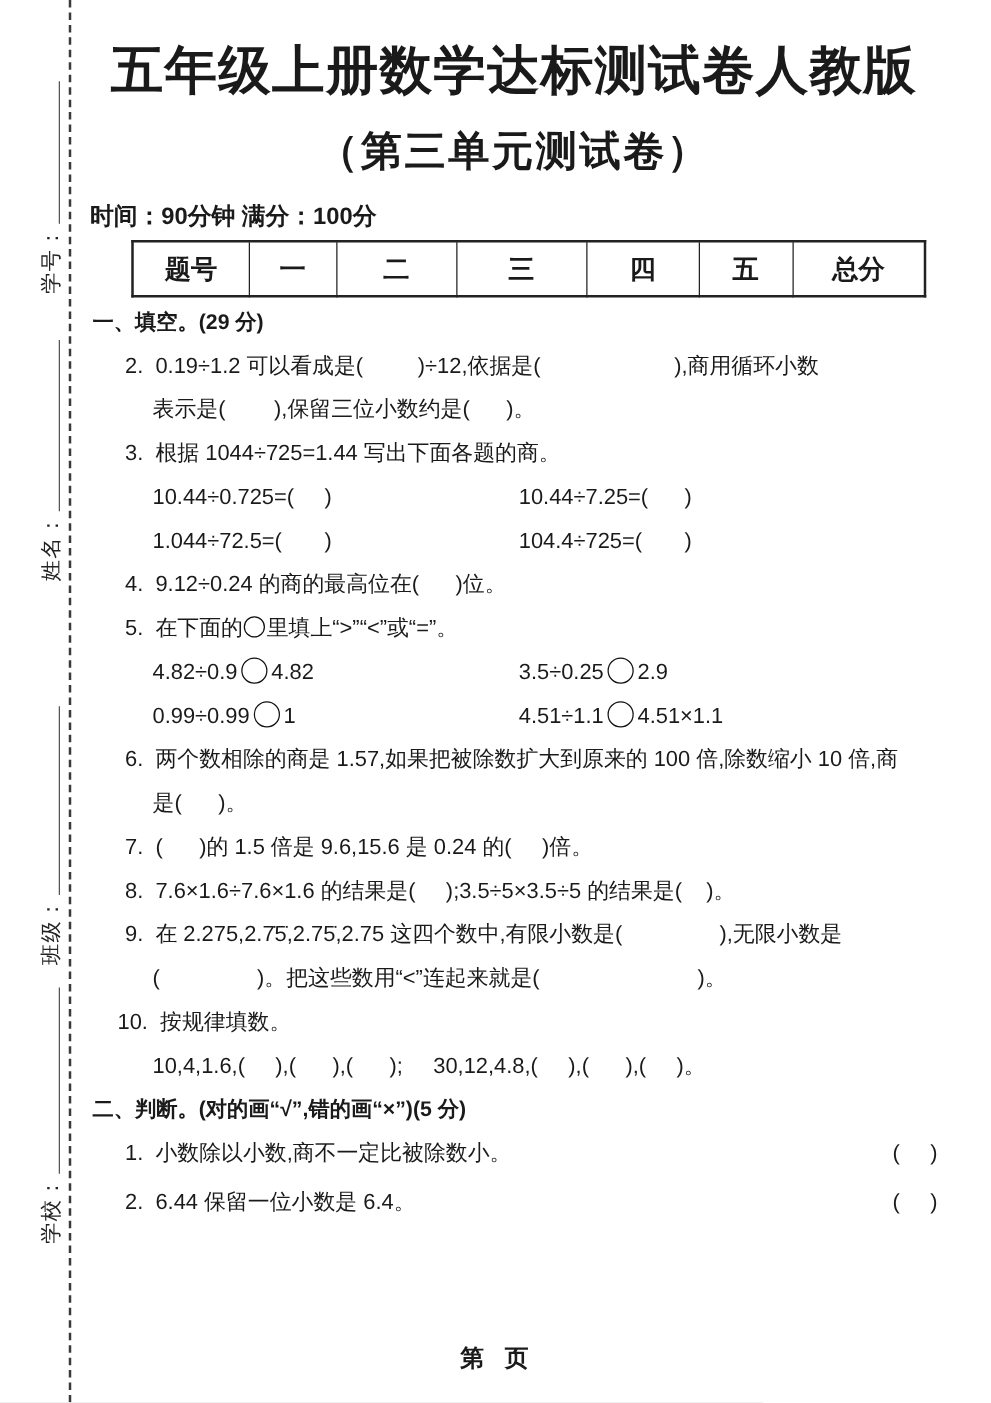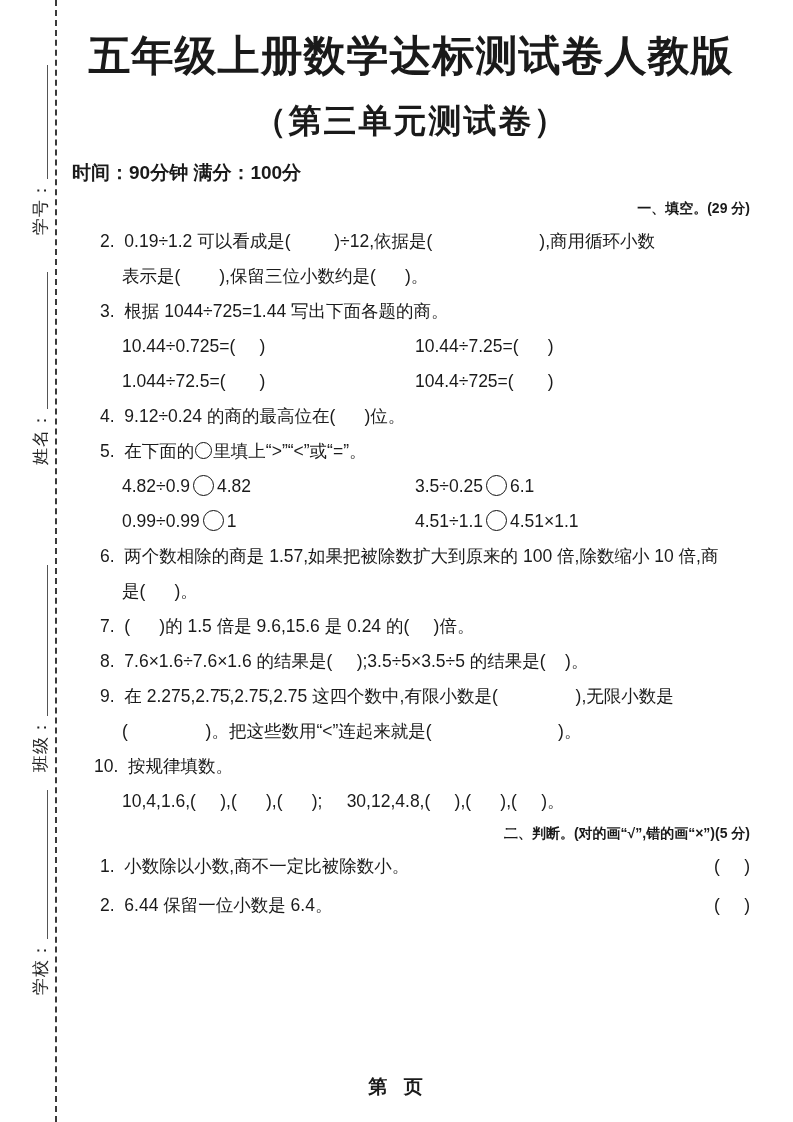--- a/index.html
+++ b/index.html
@@ -23,21 +23,21 @@
   .content { position:absolute; left:72px; top:22px; width:678px; }
   .title  { margin:8px 0 0; text-align:center; font-size:42px; font-weight:900; letter-spacing:1px; line-height:1.25; }
   .subtitle { margin:16px 0 0; text-align:center; font-size:33px; font-weight:700; letter-spacing:2px; }
   .meta { margin:16px 4px 6px 0; font-size:19px; font-weight:600; }
   
   table.score { border-collapse:collapse; margin-left:33px; table-layout:fixed; }
   table.score td { border:1.7px solid #222; text-align:center; font-size:21px; height:42px; padding:0; }
   table.score { border:2.2px solid #222; }
   td.hd { font-weight:700; }
   
-  .sec-heading { margin:8px 0 0 2px; font-size:14px; font-weight:700;text-align:right; }
+  .sec-heading { margin:8px 0 0 2px; font-size:17px; font-weight:700; }
   .q-line { position:relative; margin:12px 0 0 28px; font-size:17.5px; line-height:23px; }
   .q-cont { margin-left:50px; }
   .q10num { margin-left:22px; }
   .two-col { margin-left:50px; }
   .col-b { position:absolute; left:293px; top:0; }
   .two-col-q3 .col-b { left:293px; }
   .cmp-circle {
     display:inline-block; width:19px; height:19px; border:1.7px solid #111;
     border-radius:50%; vertical-align:-4px; margin:0 3px;
   }
@@ -86,20 +86,29 @@
       <colgroup>
         <col style="width:93px">
           <col style="width:70px">
           <col style="width:96px">
         <col style="width:104px">
           <col style="width:90px">
           <col style="width:75px">
           <col style="width:106px">
       </colgroup>
       <tbody>
+          <tr>
+        <td class="hd">题号</td>
+        <td class="hd">一</td>
+        <td class="hd">二</td>
+        <td class="hd">三</td>
+        <td class="hd">四</td>
+        <td class="hd">五</td>
+        <td class="hd">总分</td>
+      </tr>
     </tbody>
       </table>
 
     <div class="sec-heading">一、填空。(29 分)</div>
 
 
     <div class="q-line">2.&nbsp;&nbsp;0.19÷1.2 可以看成是(&nbsp;&nbsp;&nbsp;&nbsp;&nbsp;&nbsp;&nbsp;&nbsp;&nbsp;)÷12,依据是(&nbsp;&nbsp;&nbsp;&nbsp;&nbsp;&nbsp;&nbsp;&nbsp;&nbsp;&nbsp;&nbsp;&nbsp;&nbsp;&nbsp;&nbsp;&nbsp;&nbsp;&nbsp;&nbsp;&nbsp;&nbsp;&nbsp;),商用循环小数</div>
     <div class="q-line q-cont">表示是(&nbsp;&nbsp;&nbsp;&nbsp;&nbsp;&nbsp;&nbsp;&nbsp;),保留三位小数约是(&nbsp;&nbsp;&nbsp;&nbsp;&nbsp;&nbsp;)。</div>
 
     <div class="q-line">3.&nbsp;&nbsp;根据 1044÷725=1.44 写出下面各题的商。</div>
@@ -112,21 +121,21 @@
       <span class="col-b">104.4÷725=(&nbsp;&nbsp;&nbsp;&nbsp;&nbsp;&nbsp;&nbsp;)</span>
     </div>
 
     <div class="q-line">4.&nbsp;&nbsp;9.12÷0.24 的商的最高位在(&nbsp;&nbsp;&nbsp;&nbsp;&nbsp;&nbsp;)位。</div>
 
     <div class="q-line">
       <span>5.&nbsp;&nbsp;在下面的</span><span class="sm-circle"></span><span>里填上“&gt;”“&lt;”或“=”。</span>
     </div>
     <div class="q-line two-col">
       <span class="col-a"><span>4.82÷0.9</span><span class="cmp-circle"></span><span>4.82</span></span>
-      <span class="col-b"><span>3.5÷0.25</span><span class="cmp-circle"></span><span>6.1</span></span>
+      <span class="col-b"><span>3.5÷0.25</span><span class="cmp-circle"></span><span>2.9</span></span>
     </div>
     <div class="q-line two-col">
       <span class="col-a"><span>0.99÷0.99</span><span class="cmp-circle"></span><span>1</span></span>
       <span class="col-b"><span>4.51÷1.1</span><span class="cmp-circle"></span><span>4.51×1.1</span></span>
     </div>
 
     <div class="q-line">6.&nbsp;&nbsp;两个数相除的商是 1.57,如果把被除数扩大到原来的 100 倍,除数缩小 10 倍,商</div>
     <div class="q-line q-cont">是(&nbsp;&nbsp;&nbsp;&nbsp;&nbsp;&nbsp;)。</div>
 
     <div class="q-line">7.&nbsp;&nbsp;(&nbsp;&nbsp;&nbsp;&nbsp;&nbsp;&nbsp;)的 1.5 倍是 9.6,15.6 是 0.24 的(&nbsp;&nbsp;&nbsp;&nbsp;&nbsp;)倍。</div>

